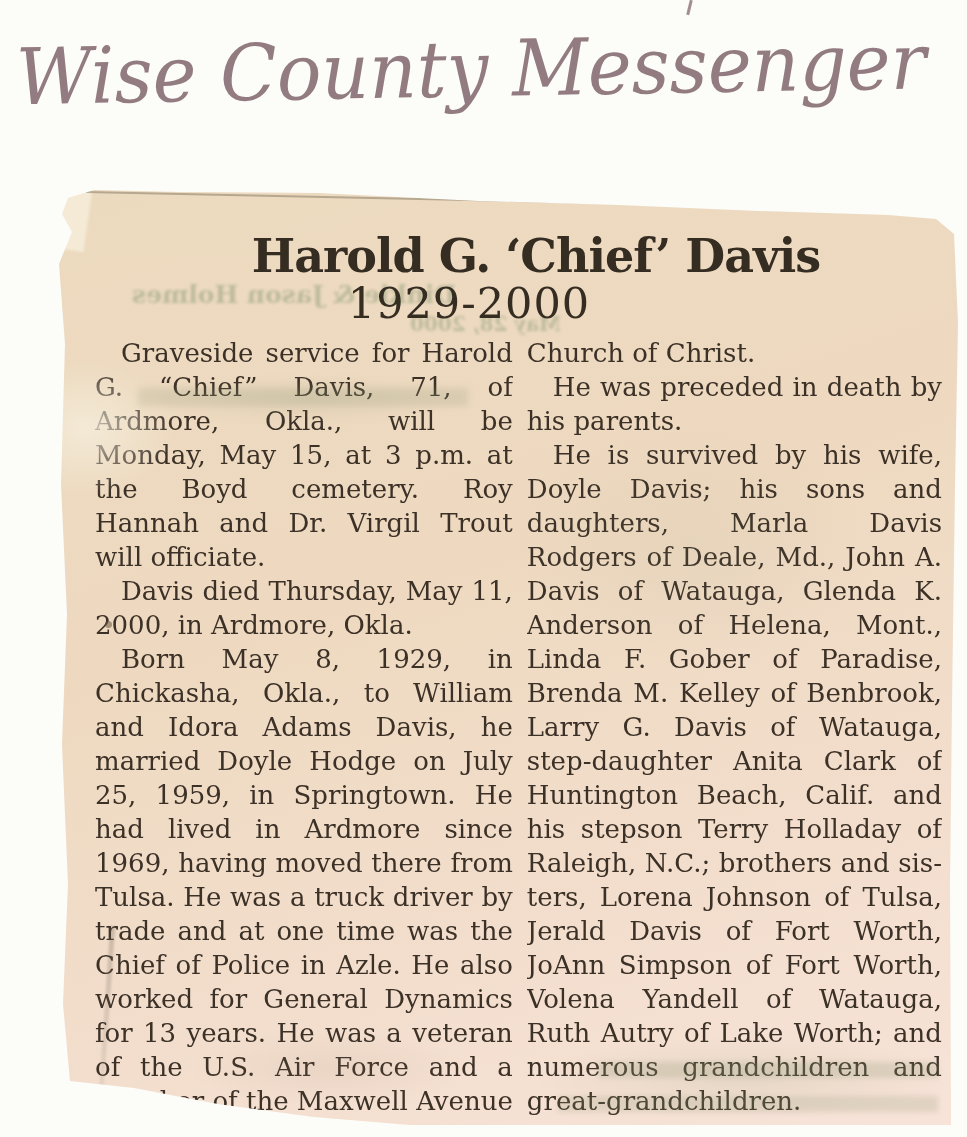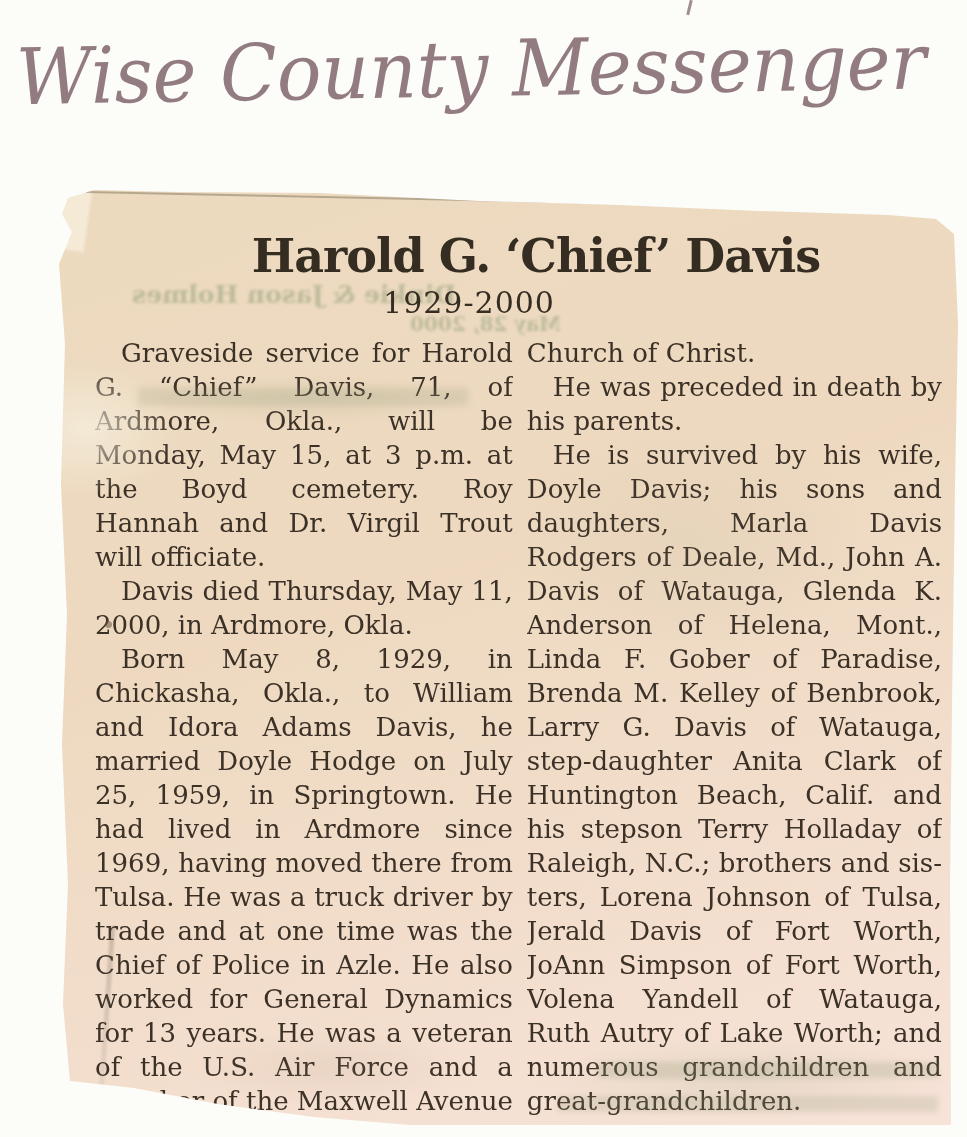--- a/index.html
+++ b/index.html
@@ -98,21 +98,21 @@
   
   .title{
     margin:46px 0 0 0;text-align:center;
     transform:translateX(27px);
     font-size:46px;font-weight:bold;letter-spacing:-1px;
     color:var(--title-ink);line-height:52px;
   }
   .years{
     margin:2px 0 0 0;text-align:center;
     transform:translateX(-40px);
-    font-size:30px;font-weight:normal;letter-spacing:1px;
+    font-size:43px;font-weight:normal;letter-spacing:1px;
     color:var(--title-ink);line-height:38px;
   }
   .cols{
     display:flex;margin-top:14px;padding:0 18px 0 37px;gap:14px;
   }
   .col{flex:1 1 0;font-size:26px;line-height:34px;color:var(--ink);}
   .para{margin:0;}
   .line{
     text-align:justify;text-align-last:justify;
     white-space:nowrap;overflow:hidden;

